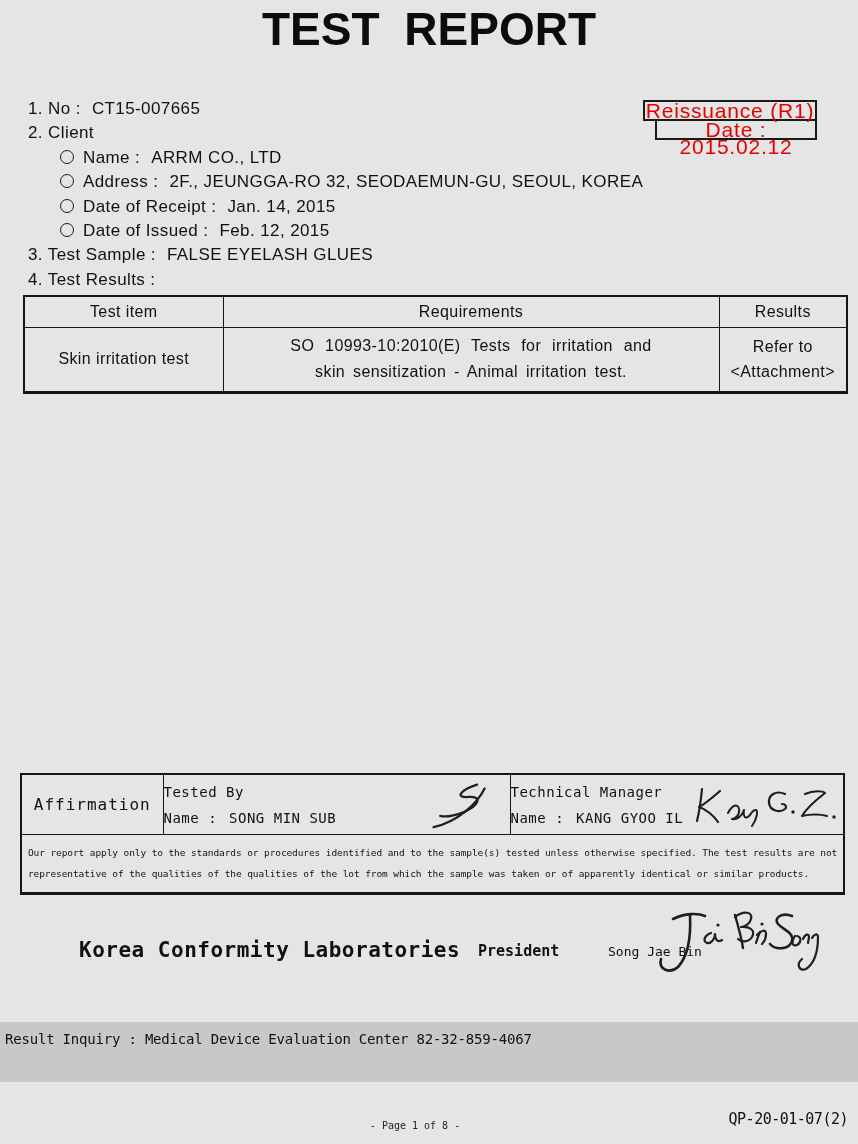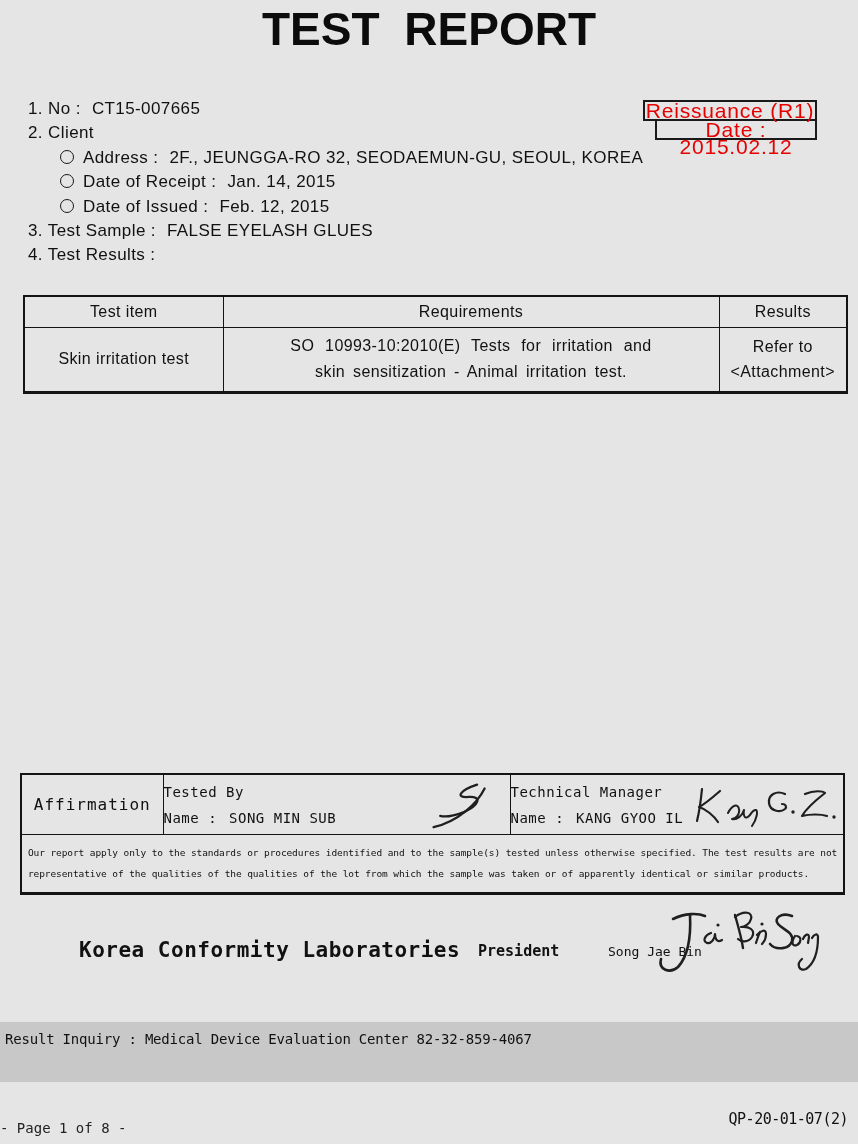--- a/index.html
+++ b/index.html
@@ -121,23 +121,23 @@
     font-family: "DejaVu Sans Mono", monospace;
     font-size: 14px;
     padding: 0;
   }
   .gray-bar .gline { padding-left: 5px; line-height: 28px; white-space: nowrap; letter-spacing: -0.2px; }
   .gray-bar .gline:first-child { padding-top: 3px; }
 
   
   .page-note {
     position: absolute; left: 0; top: 1120px; width: 830px;
-    text-align: left;
-    font-family: "DejaVu Sans Mono", monospace;
-    font-size: 14px; color: #222;
+    text-align: center;
+    font-family: "DejaVu Sans Mono", monospace;
+    font-size: 10px; color: #222;
   }
   .doc-code {
     position: absolute; right: 10px; top: 1110px;
     font-family: "DejaVu Sans Mono", monospace;
     font-size: 15px; letter-spacing: -0.5px;
   }
 
   .red { color: #e60000; }
   svg path, svg circle { stroke: #1f1f1f; fill: none; stroke-linecap: round; stroke-linejoin: round; }
   svg circle.dot { fill: #1f1f1f; stroke: none; }
@@ -153,20 +153,23 @@
     <div class="reissue-row r1 red">Reissuance (R1)</div>
     <div class="reissue-row r2 red">Date : 2015.02.12</div>
   </div>
 
   <div class="info">
     <div class="line">
       <span>1. No :</span><span class="val">CT15-007665</span>
     </div>
     <div class="line">
       <span>2. Client</span>
+    </div>
+    <div class="line sub">
+      <span class="bullet"></span><span>Name :</span><span class="val">ARRM CO., LTD</span>
     </div>
     <div class="line sub">
       <span class="bullet"></span><span>Address :</span><span class="val">2F., JEUNGGA-RO 32, SEODAEMUN-GU, SEOUL, KOREA</span>
     </div>
     <div class="line sub">
       <span class="bullet"></span><span>Date of Receipt :</span><span class="val">Jan. 14, 2015</span>
     </div>
     <div class="line sub">
       <span class="bullet"></span><span>Date of Issued :</span><span class="val">Feb. 12, 2015</span>
     </div>

